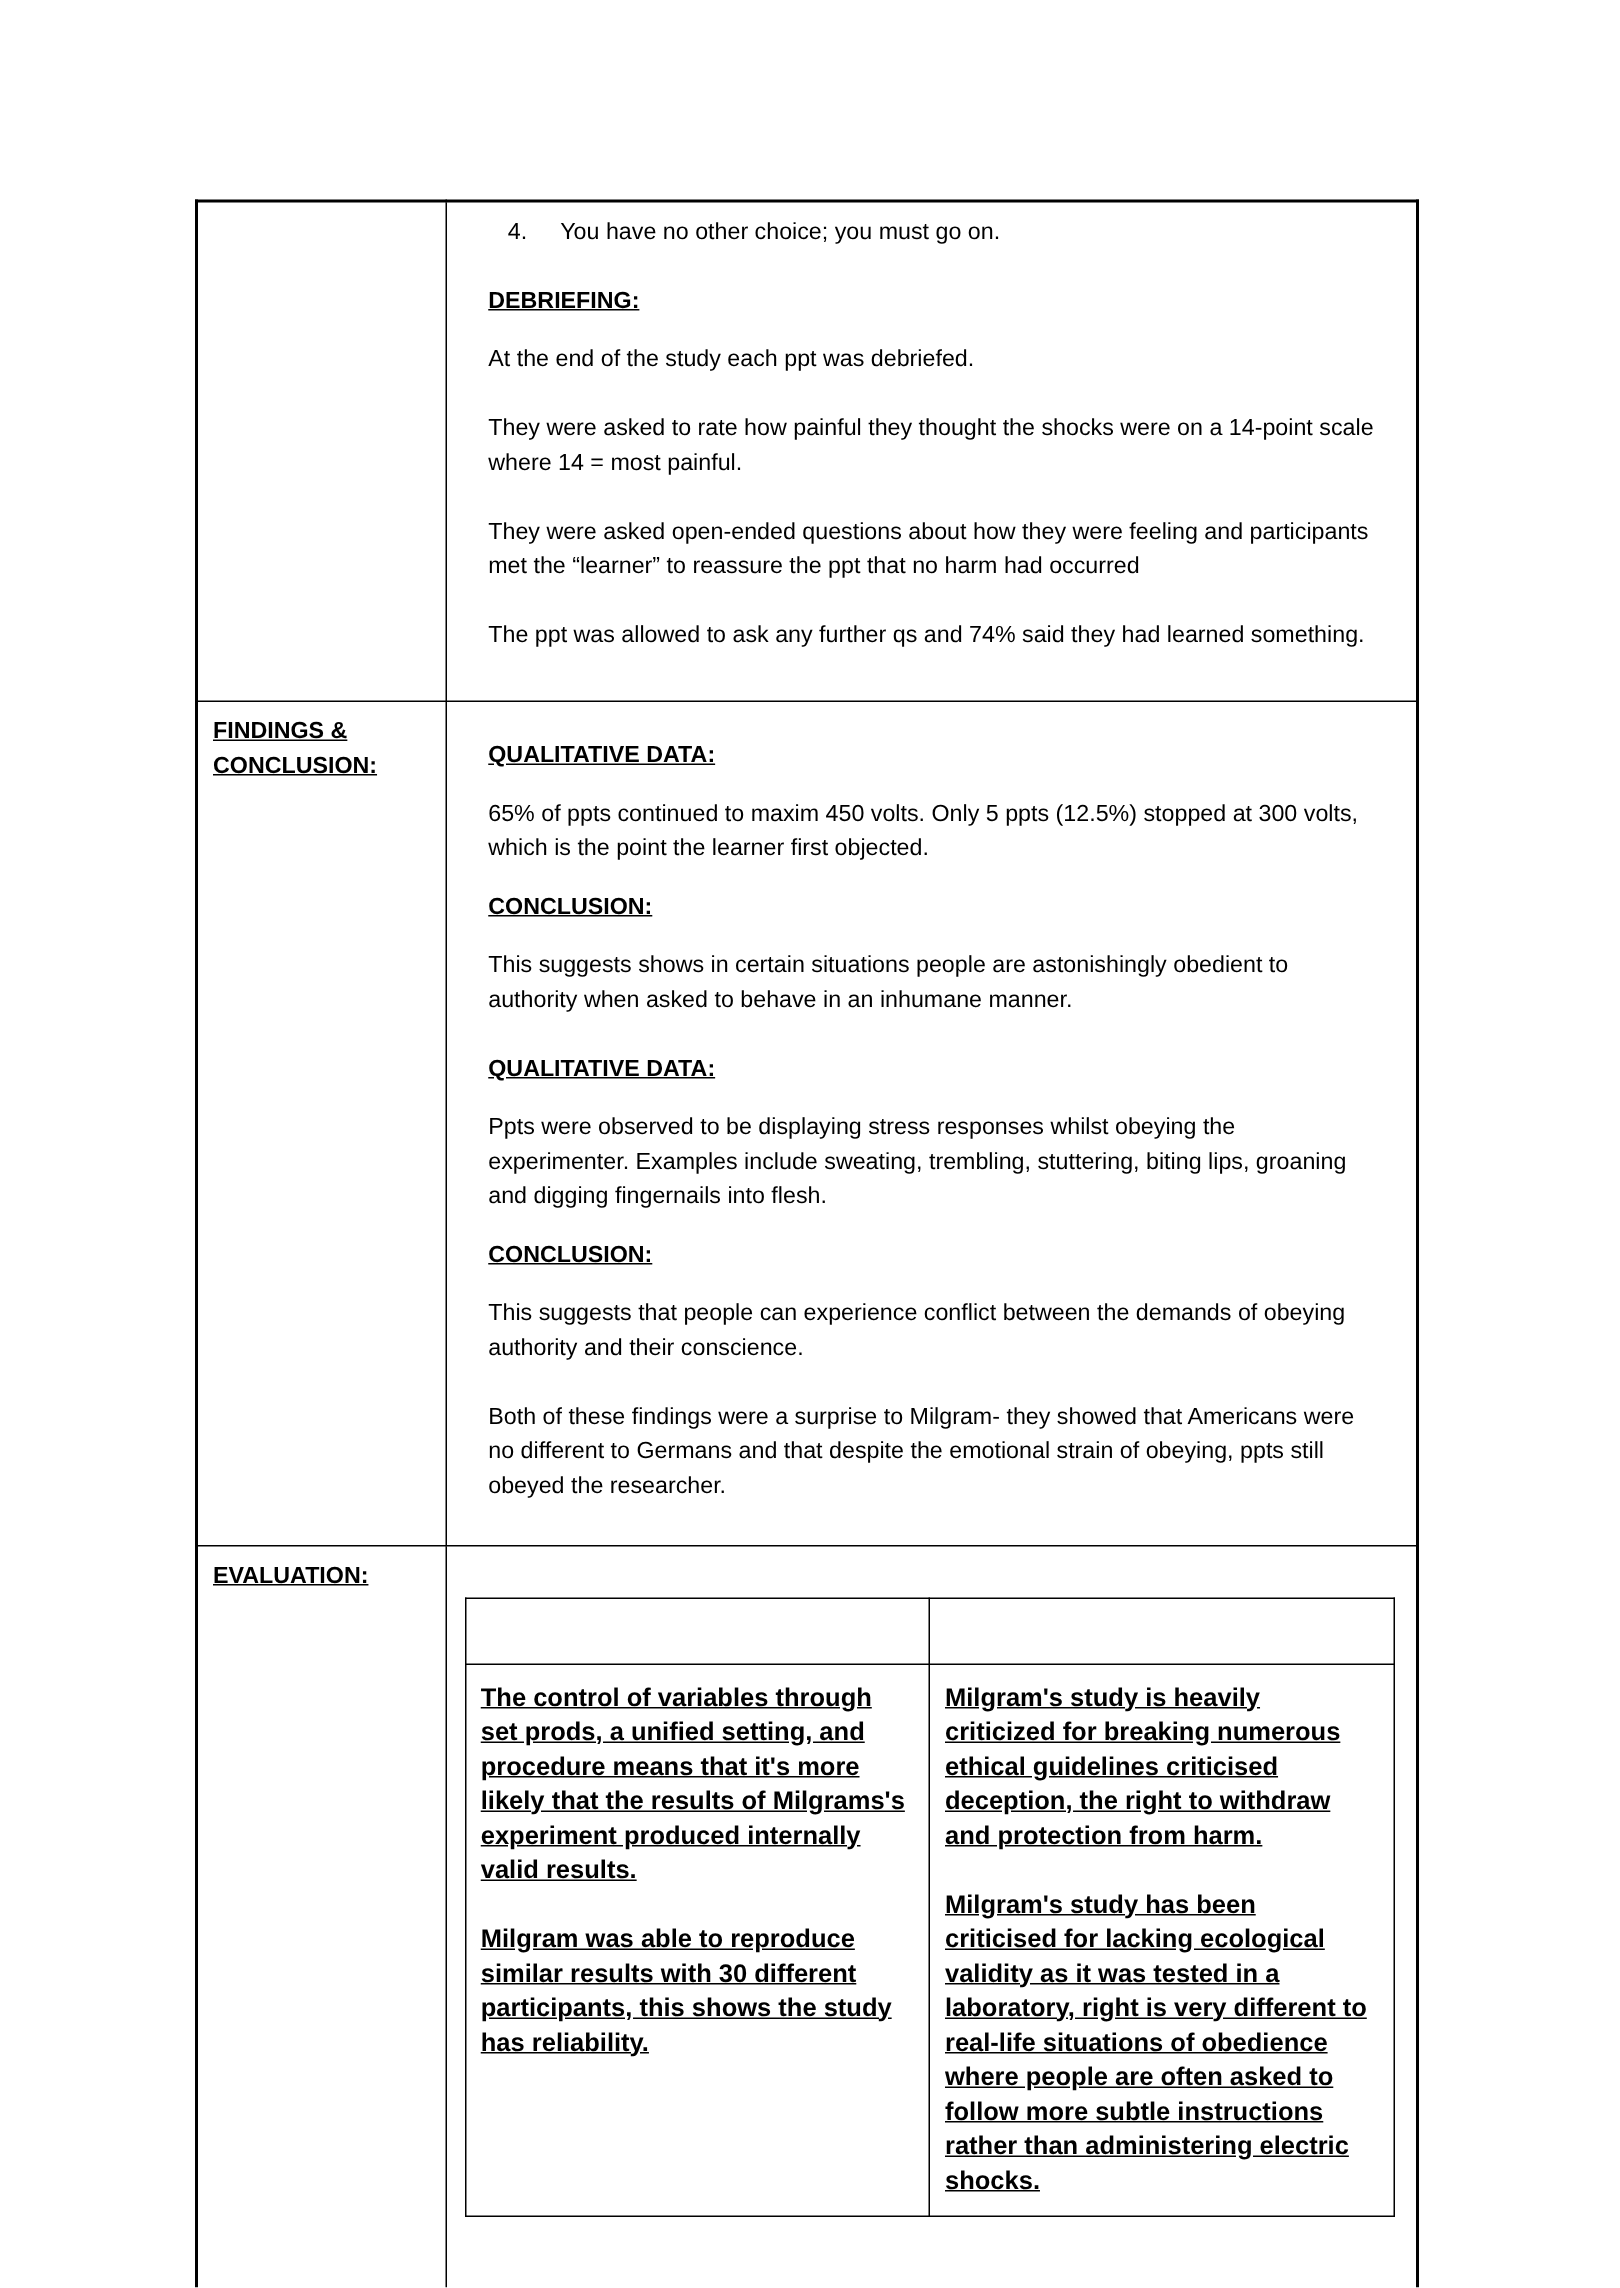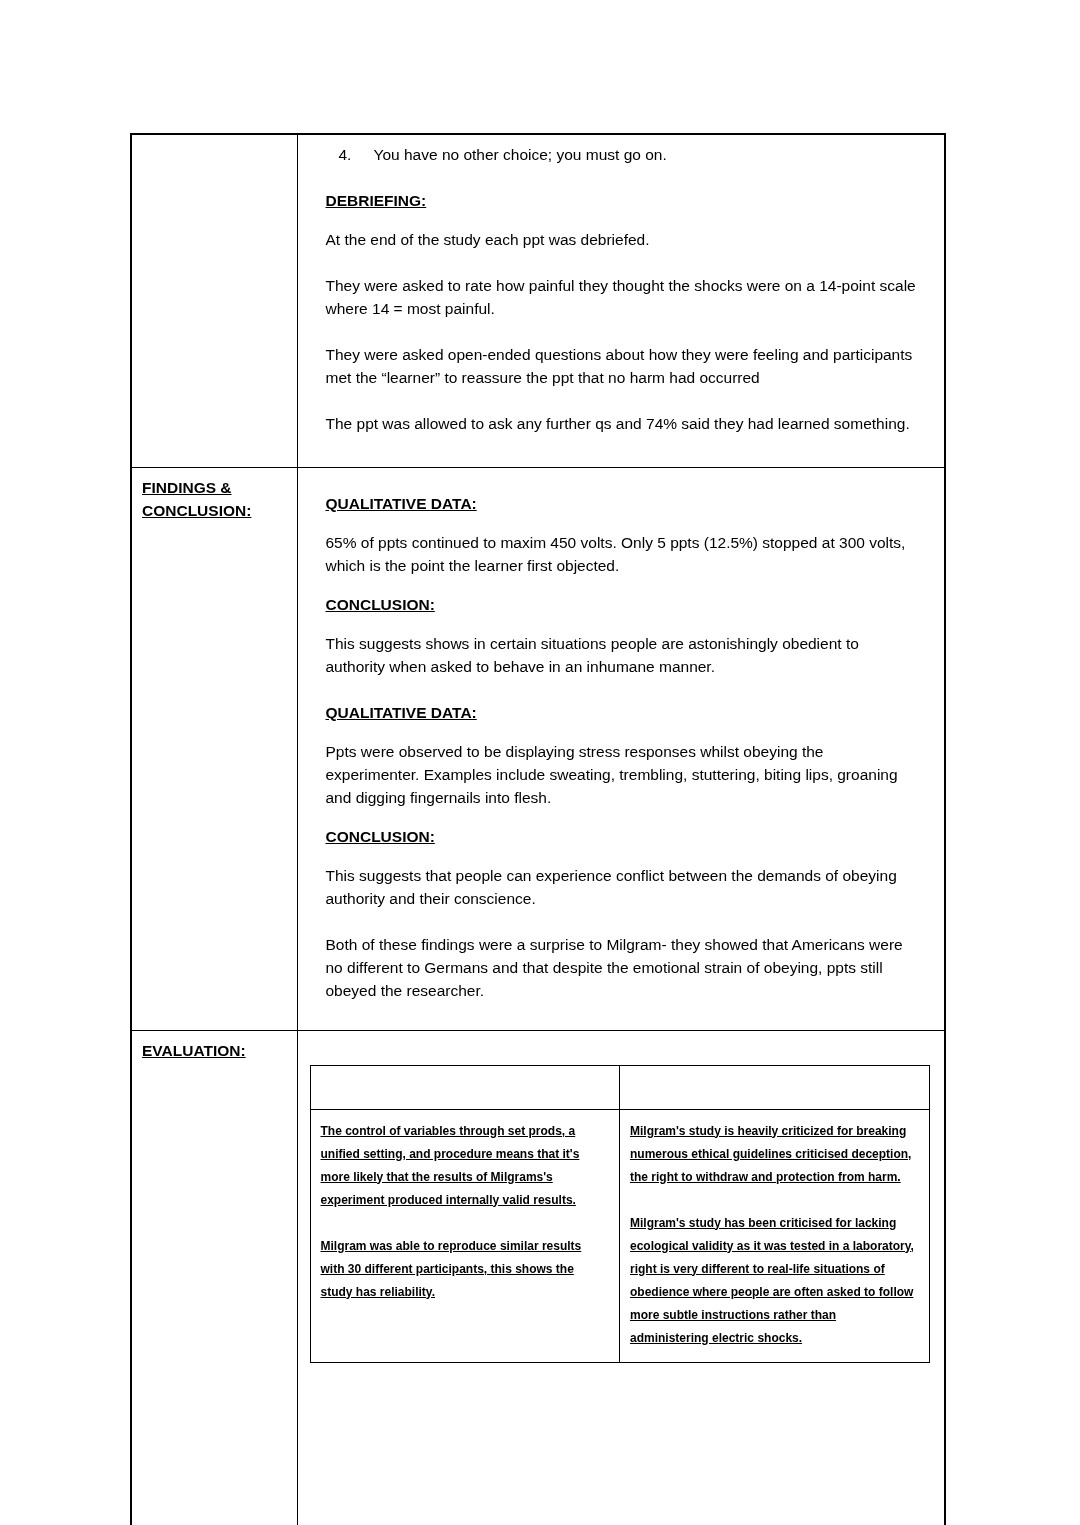--- a/index.html
+++ b/index.html
@@ -75,21 +75,21 @@
     border: 1.5px solid #000;
     vertical-align: top;
     width: 50%;
   }
   td.eval-header {
     height: 44px;
     padding: 0;
   }
   td.eval-body {
     padding: 10px 12px 12px 10px;
-    font-size: 12px;
+    font-size: 17px;
     line-height: 23px;
   }
   .eval-para {
     margin: 0 0 23px 0;
     font-weight: bold;
     text-decoration: underline;
   }
   .eval-para.last { margin-bottom: 0; }
 </style>
 </head>

